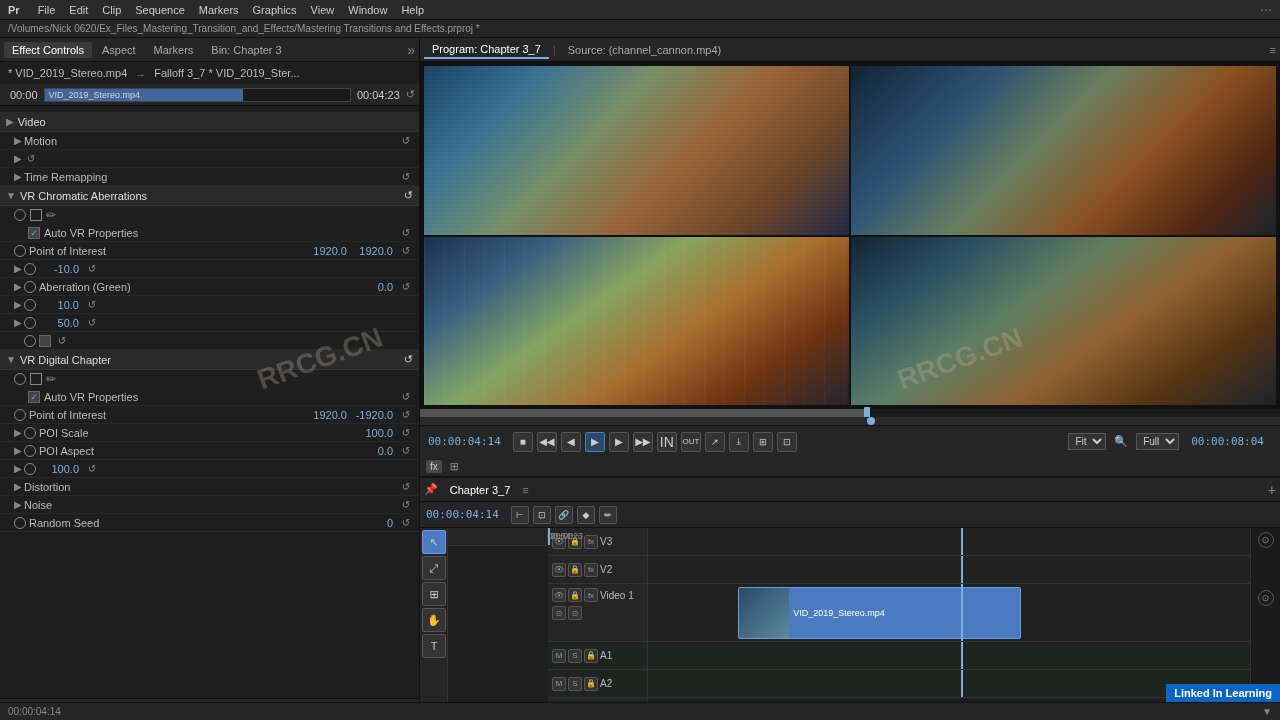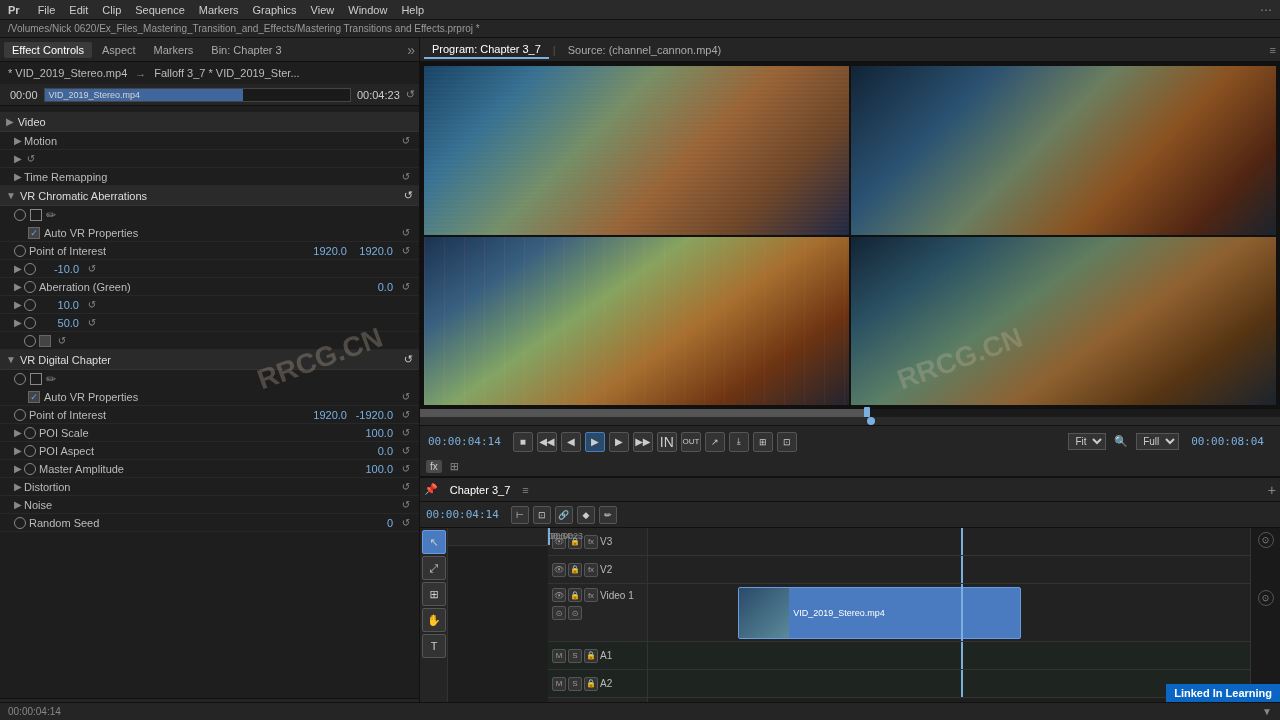--- a/index.html
+++ b/index.html
@@ -765,21 +765,20 @@
         <span class="prop-expand">▶</span>
         <div class="prop-stopwatch"></div>
         <span class="prop-name">POI Aspect</span>
         <span class="prop-value" style="color:#7ab0e0;">0.0</span>
         <span class="prop-reset">↺</span>
       </div>
 
       <div class="prop-row">
         <span class="prop-expand">▶</span>
         <div class="prop-stopwatch"></div>
-        <span class="prop-name">Master Amplitude</span>
         <span class="prop-value" style="color:#7ab0e0;">100.0</span>
         <span class="prop-reset">↺</span>
       </div>
 
       <div class="prop-row">
         <span class="prop-expand">▶</span>
         <span class="prop-name">Distortion</span>
         <span class="prop-reset">↺</span>
       </div>
 

